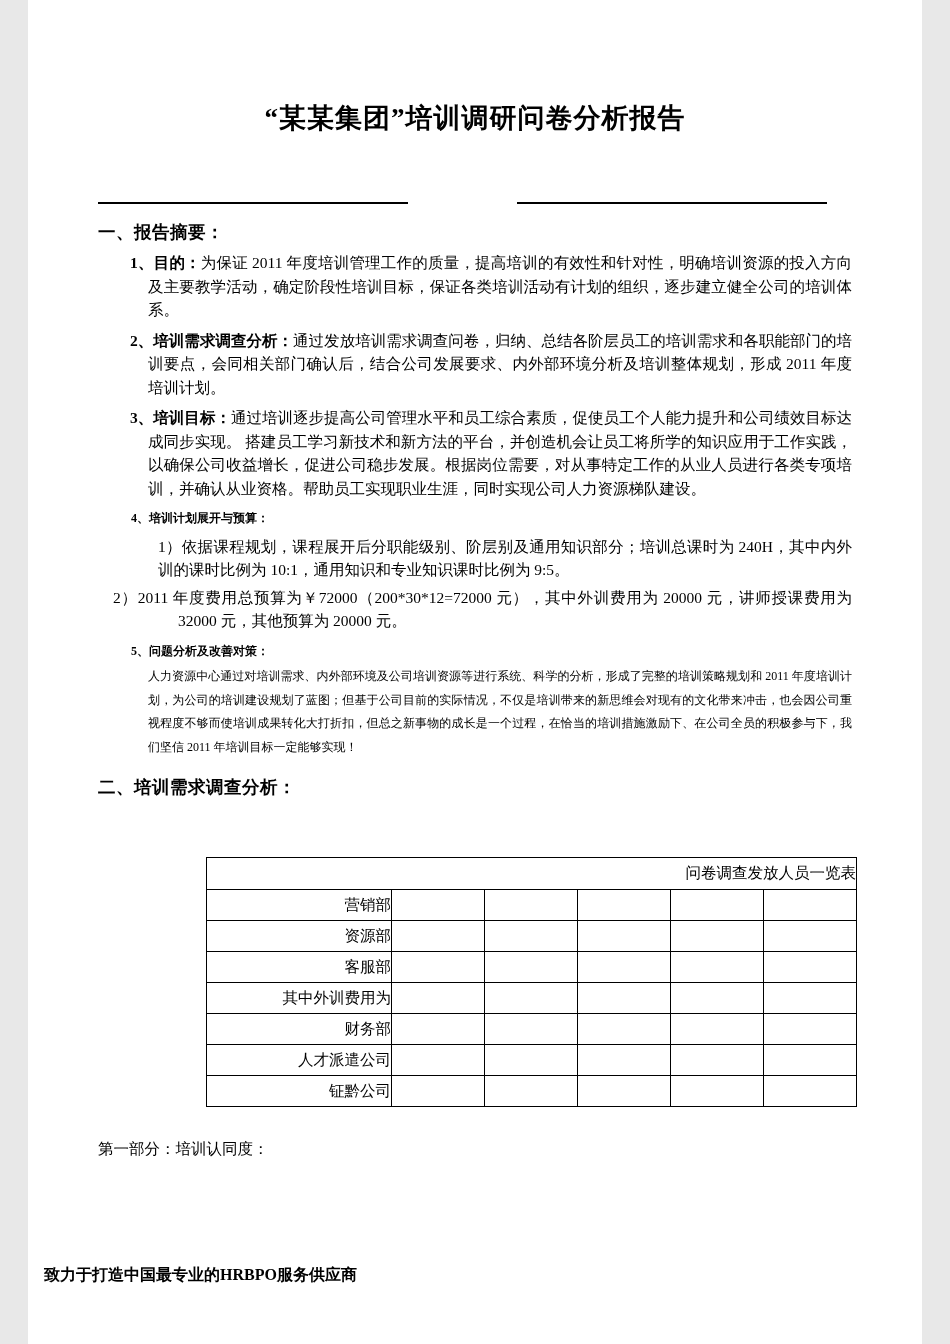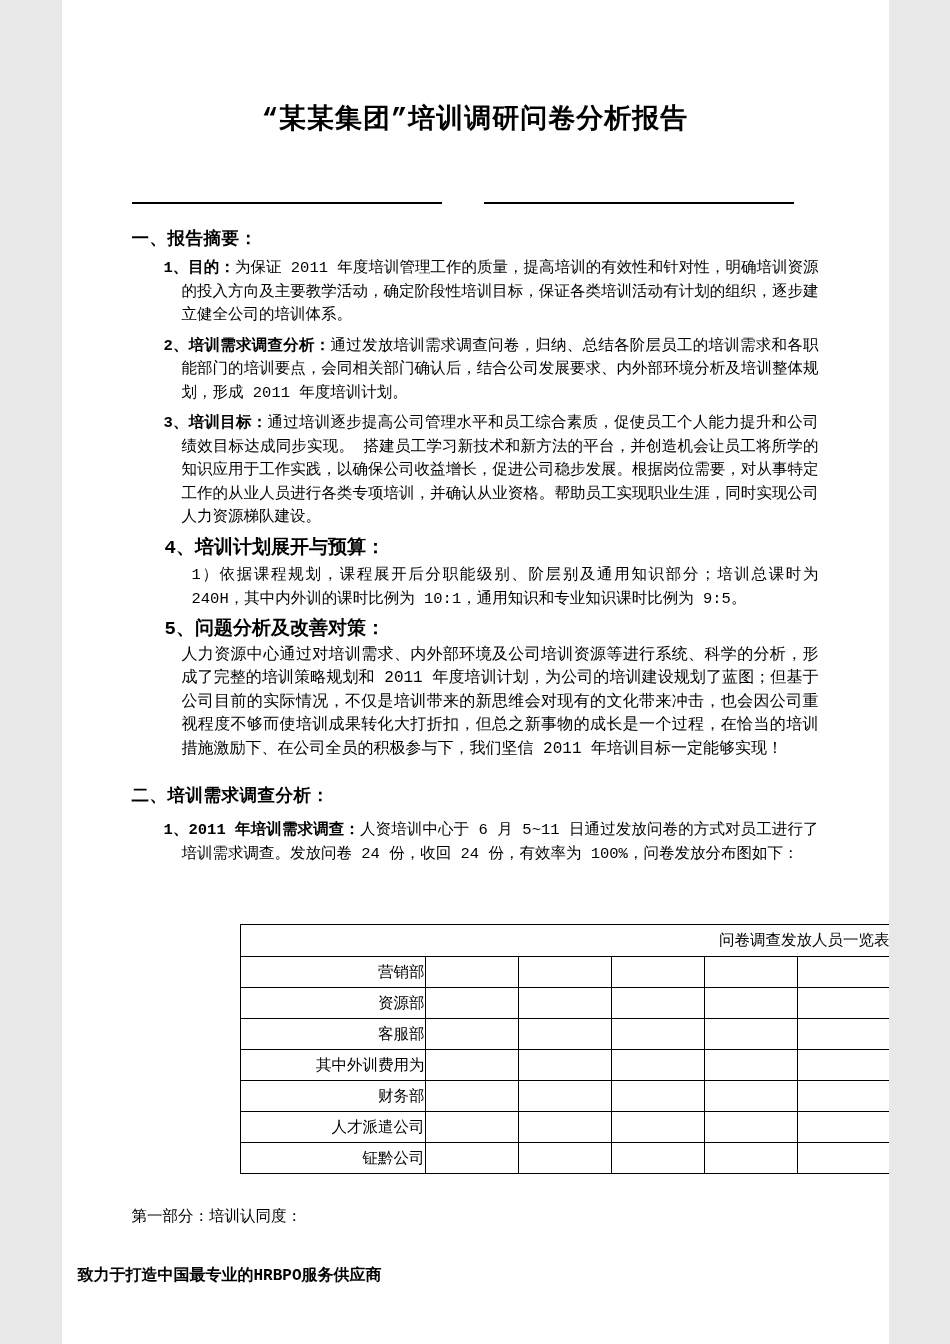--- a/index.html
+++ b/index.html
@@ -1,47 +1,47 @@
 <!DOCTYPE html>
 <html lang="zh"><head>
 <meta charset="utf-8">
 <style>
   * { margin:0; padding:0; box-sizing:border-box; }
   html,body { background:#e8e8e8; }
   body { font-family:"Liberation Serif","DejaVu Serif",serif; color:#000; }
   .page {
-    width:827px; height:1344px; margin:0 auto; background:#fff;
-    position:relative; padding:0 70px; overflow:hidden;font-family:Liberation Mono, monospace;
+    width:894px; height:1344px; margin:0 auto; background:#fff;
+    position:relative; padding:0 70px; overflow:hidden;
   }
   .doc-title {
     font-size:27px; font-weight:bold; text-align:center;
     padding-top:100px; letter-spacing:1px;
   }
   .rules {
     display:flex; justify-content:space-between;
     margin-top:66px; padding-right:25px;
   }
   .rule { width:310px; height:0; border-bottom:2px solid #000; }
-  .h2 { font-size:17.5px; font-weight:bold; margin-top:22px; letter-spacing:0.5px; }
+  .h2 { font-size:17.5px; font-weight:bold; margin-top:16px; letter-spacing:0.5px; }
   .item {
     font-size:15.5px; line-height:23.5px; text-align:justify;
     margin-top:7px; padding-left:50px; text-indent:-18px;
   }
   .item .lbl { font-weight:bold; }
-  .item-label-only { font-size:19px; line-height:23.5px; font-weight:bold; margin-top:7px; padding-left:33px; }
+  .item-label-only { font-size:12px; line-height:23.5px; font-weight:bold; margin-top:7px; padding-left:33px; }
   .sub-item {
     font-size:15.5px; line-height:23.5px; text-align:justify;
     margin-top:4px; padding-left:60px; text-indent:0;
   }
   .sub-item-out {
     font-size:15.5px; line-height:23.5px; text-align:justify;
     margin-top:4px; padding-left:80px; text-indent:-65px;
   }
   .plain-para {
-    font-size:16px; line-height:23.5px; text-align:justify;
+    font-size:12px; line-height:23.5px; text-align:justify;
     margin-top:2px; padding-left:50px;
   }
   .survey-table {
     border-collapse:collapse; margin:58px 0 0 108px;
     width:650px; table-layout:fixed;
   }
   .survey-table th, .survey-table td {
     border:1px solid #000; font-size:15.5px; font-weight:normal;
     height:31px; text-align:right; vertical-align:middle;
   }
@@ -69,28 +69,28 @@
   <p class="item"><span class="lbl">1、目的：</span><span>为保证 2011 年度培训管理工作的质量，提高培训的有效性和针对性，明确培训资源的投入方向及主要教学活动，确定阶段性培训目标，保证各类培训活动有计划的组织，逐步建立健全公司的培训体系。</span></p>
 
   <p class="item"><span class="lbl">2、培训需求调查分析：</span><span>通过发放培训需求调查问卷，归纳、总结各阶层员工的培训需求和各职能部门的培训要点，会同相关部门确认后，结合公司发展要求、内外部环境分析及培训整体规划，形成 2011 年度培训计划。</span></p>
 
   <p class="item"><span class="lbl">3、培训目标：</span><span>通过培训逐步提高公司管理水平和员工综合素质，促使员工个人能力提升和公司绩效目标达成同步实现。 搭建员工学习新技术和新方法的平台，并创造机会让员工将所学的知识应用于工作实践，以确保公司收益增长，促进公司稳步发展。根据岗位需要，对从事特定工作的从业人员进行各类专项培训，并确认从业资格。帮助员工实现职业生涯，同时实现公司人力资源梯队建设。</span></p>
 
   <p class="item-label-only">4、培训计划展开与预算：</p>
 
   <p class="sub-item">1）依据课程规划，课程展开后分职能级别、阶层别及通用知识部分；培训总课时为 240H，其中内外训的课时比例为 10:1，通用知识和专业知识课时比例为 9:5。</p>
 
+  <p class="sub-item-out">2）2011 年度费用总预算为￥72000（200*30*12=72000 元），其中外训费用为 20000 元，讲师授课费用为 32000 元，其他预算为 20000 元。</p>
 
   <p class="item-label-only">5、问题分析及改善对策：</p>
 
   <p class="plain-para">人力资源中心通过对培训需求、内外部环境及公司培训资源等进行系统、科学的分析，形成了完整的培训策略规划和 2011 年度培训计划，为公司的培训建设规划了蓝图；但基于公司目前的实际情况，不仅是培训带来的新思维会对现有的文化带来冲击，也会因公司重视程度不够而使培训成果转化大打折扣，但总之新事物的成长是一个过程，在恰当的培训措施激励下、在公司全员的积极参与下，我们坚信 2011 年培训目标一定能够实现！</p>
 
   <h2 class="h2">二、培训需求调查分析：</h2>
 
-  <p class="item" style="margin-top:12px;"><span class="lbl">1、2011 年培训需求调查：</span><span>人资培训中心于 6 月 5~11 日通过发放问卷的方式对员工进行了培训需求调查。发放问卷 24 份，收回 24 份，有效率为 100%，问卷发放分布图如下：</span></p>
 
   <table class="survey-table">
     <colgroup>
       <col style="width:185px">
       <col style="width:93px">
         <col style="width:93px">
         <col style="width:93px">
         <col style="width:93px">
         <col style="width:93px">
     </colgroup>

